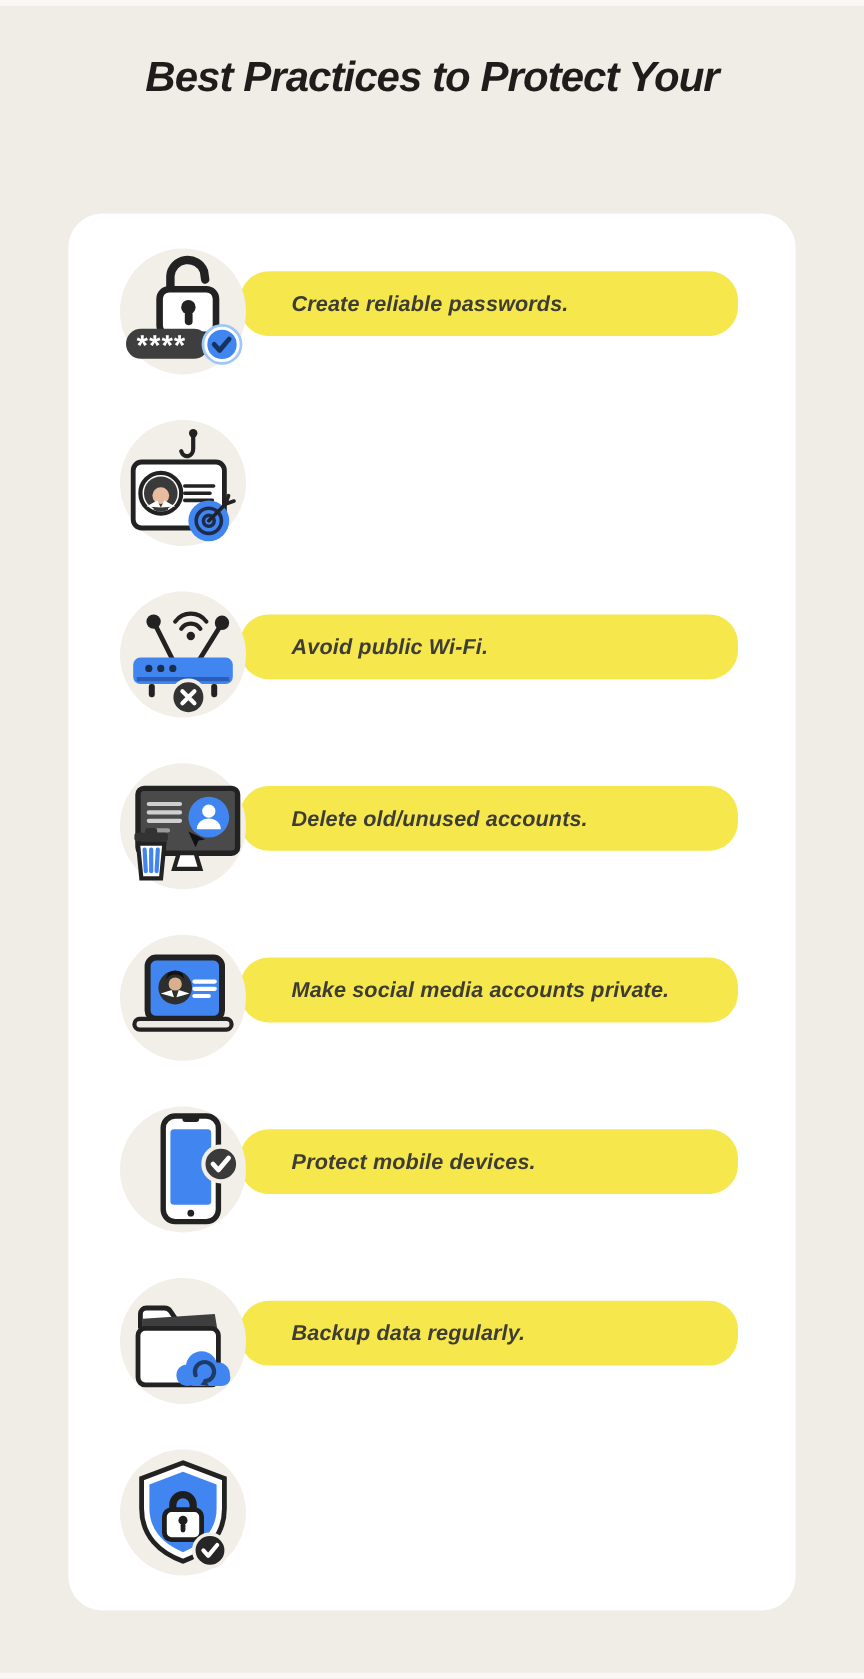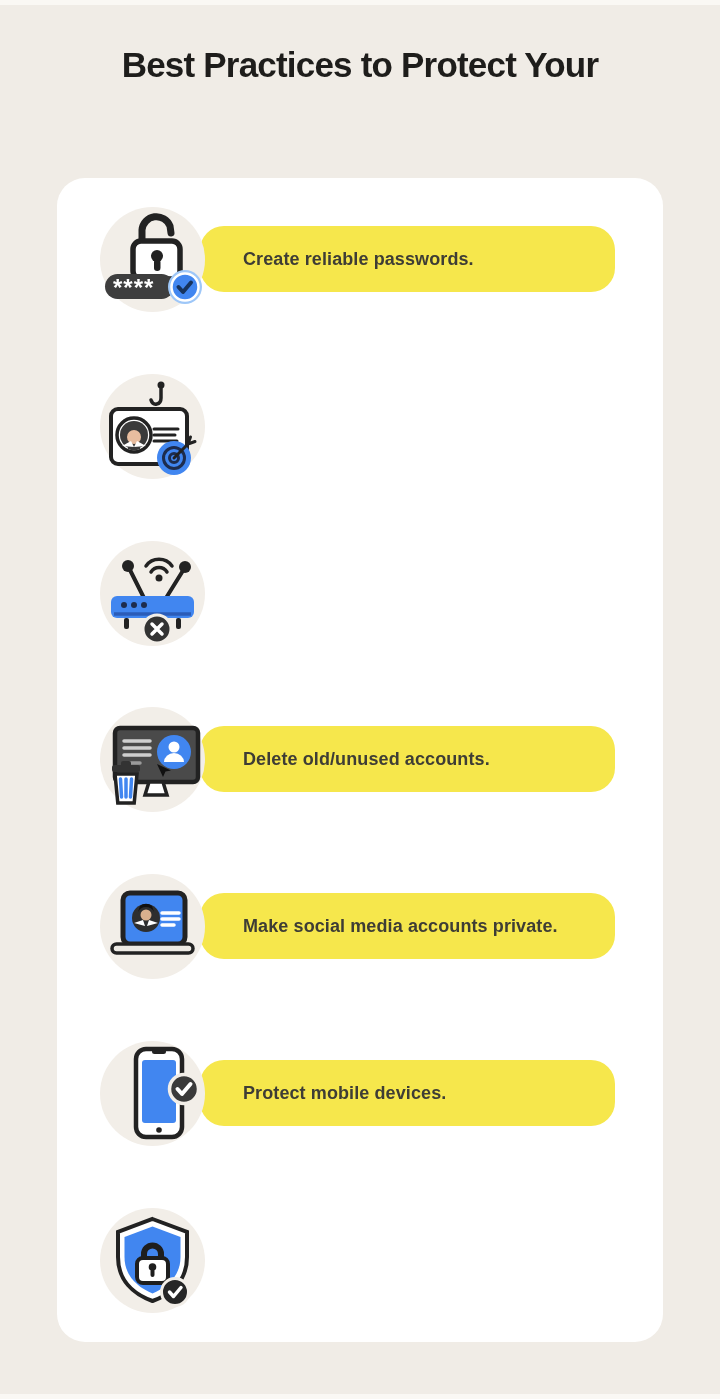--- a/index.html
+++ b/index.html
@@ -4,21 +4,21 @@
 <style>
   html,body{margin:0;padding:0;}
   body{
     width:720px;height:1399px;
     background:#e9e6e0;
     font-family:"Liberation Sans","DejaVu Sans",sans-serif;
     -webkit-font-smoothing:antialiased;
   }
   .page{
     position:relative;width:720px;height:1399px;
-    background:#F0ECE6;overflow:hidden;
+    background:#F0ECE6;overflow:hidden;font-style:italic;
   }
   .edge-strip{position:absolute;left:0;width:720px;background:#FAF8F4;}
   .edge-strip.top{top:0;height:5px;}
   .edge-strip.bottom{bottom:0;height:5px;}
   .title{
     position:absolute;top:42px;left:0;width:720px;
     text-align:center;
     font-size:35px;font-weight:bold;line-height:45px;
     letter-spacing:-0.8px;color:#1E1D1B;
   }
@@ -34,21 +34,21 @@
     position:relative;height:105px;margin-left:43px;width:520px;
   }
   .icon-circle{
     position:absolute;left:0;top:0;
     width:105px;height:105px;border-radius:50%;
     background:#F2EEE8;z-index:2;
   }
   .icon-circle svg{display:block;width:105px;height:105px;overflow:visible;}
   .bar{
     position:absolute;left:100px;top:19px;
-    width:415px;height:66px;
+    width:415px;height:54px;
     background:#F6E74C;border-radius:24px;
     display:flex;align-items:center;
     box-sizing:border-box;padding-left:43px;
     z-index:1;
   }
   .bar .label{
     font-size:18px;font-weight:600;color:#3E3D35;letter-spacing:0.1px;
   }
 </style>
 </head>
@@ -117,20 +117,23 @@
           <path d="M14,73 h77" stroke="#2B5CB8" stroke-width="3.5"></path>
           <circle cx="24" cy="64" r="3" fill="#1D2C4E"></circle>
           <circle cx="34" cy="64" r="3" fill="#1D2C4E"></circle>
           <circle cx="44" cy="64" r="3" fill="#1D2C4E"></circle>
           <rect x="24" y="77" width="5" height="11" rx="2" fill="#222"></rect>
           <rect x="76" y="77" width="5" height="11" rx="2" fill="#222"></rect>
           <circle cx="57" cy="88" r="14" fill="#333" stroke="#F2EEE8" stroke-width="3"></circle>
           <path d="M52,83 l10,10 M62,83 l-10,10" stroke="#fff" stroke-width="3.5" stroke-linecap="round"></path>
         </svg>
       </div>
+      <div class="bar">
+        <span class="label">Avoid public Wi-Fi.</span>
+      </div>
     </div>
 
     <div class="row">
       <div class="icon-circle">
         <svg viewBox="0 0 105 105">
           <rect x="15" y="21" width="83" height="54" rx="5" fill="#4A4A4A" stroke="#222" stroke-width="4.5"></rect>
           <path d="M24,34 h26 M24,41 h26 M24,48 h26" stroke="#CFCFCF" stroke-width="3.5" stroke-linecap="round"></path>
           <path d="M24,56 h16" stroke="#9A9A9A" stroke-width="3.5" stroke-linecap="round"></path>
           <circle cx="74" cy="45" r="17" fill="#4186F0"></circle>
           <circle cx="74" cy="40" r="5.5" fill="#fff"></circle>
@@ -175,20 +178,40 @@
           <circle cx="59" cy="89" r="2.8" fill="#222"></circle>
           <circle cx="84" cy="48" r="14.5" fill="#3A3A3A" stroke="#F2EEE8" stroke-width="3.5"></circle>
           <path d="M77.5,48 l4.5,5 l8.5,-10" stroke="#fff" stroke-width="4" fill="none" stroke-linecap="round" stroke-linejoin="round"></path>
         </svg>
       </div>
       <div class="bar">
         <span class="label">Protect mobile devices.</span>
       </div>
     </div>
 
+    <div class="row">
+      <div class="icon-circle">
+        <svg viewBox="0 0 105 105">
+          <path d="M17,42 v-12 a5,5 0 0 1 5,-5 h15 a6,6 0 0 1 5,2.6 l5,7.4 h13" fill="#fff" stroke="#222" stroke-width="4" stroke-linejoin="round"></path>
+          <path d="M19,34 L79,30 L81,42 L18,45 Z" fill="#3E3E3E"></path>
+          <rect x="15" y="42" width="67" height="47" rx="6" fill="#fff" stroke="#222" stroke-width="4"></rect>
+          <g fill="#4186F0">
+            <circle cx="68" cy="74" r="13"></circle>
+            <circle cx="56" cy="81" r="9"></circle>
+            <circle cx="82" cy="80" r="9.5"></circle>
+            <rect x="54" y="76" width="38" height="14" rx="7"></rect>
+          </g>
+          <path d="M63,81 a8,8 0 1 1 8,5" fill="none" stroke="#1D3B66" stroke-width="3.5" stroke-linecap="round"></path>
+          <path d="M67,89 l4,-5 l3,6 z" fill="#1D3B66"></path>
+        </svg>
+      </div>
+      <div class="bar">
+        <span class="label">Backup data regularly.</span>
+      </div>
+    </div>
 
     <div class="row">
       <div class="icon-circle">
         <svg viewBox="0 0 105 105">
           <path d="M52.5,11 L87,24 V49 C87,72 72,86 52.5,93 C33,86 18,72 18,49 V24 Z" fill="#fff" stroke="#222" stroke-width="4"></path>
           <path d="M52.5,18.5 L80.5,29 V49 C80.5,67.5 68,79 52.5,85.5 C37,79 24.5,67.5 24.5,49 V29 Z" fill="#4186F0"></path>
           <path d="M44,52 v-6 a8.5,8.5 0 0 1 17,0 v6" fill="none" stroke="#1E1E1E" stroke-width="6"></path>
           <rect x="37" y="50" width="31" height="25" rx="6" fill="#fff" stroke="#1E1E1E" stroke-width="4"></rect>
           <circle cx="52.5" cy="59" r="3.8" fill="#1E1E1E"></circle>
           <rect x="50.5" y="61" width="4" height="8" rx="2" fill="#1E1E1E"></rect>

